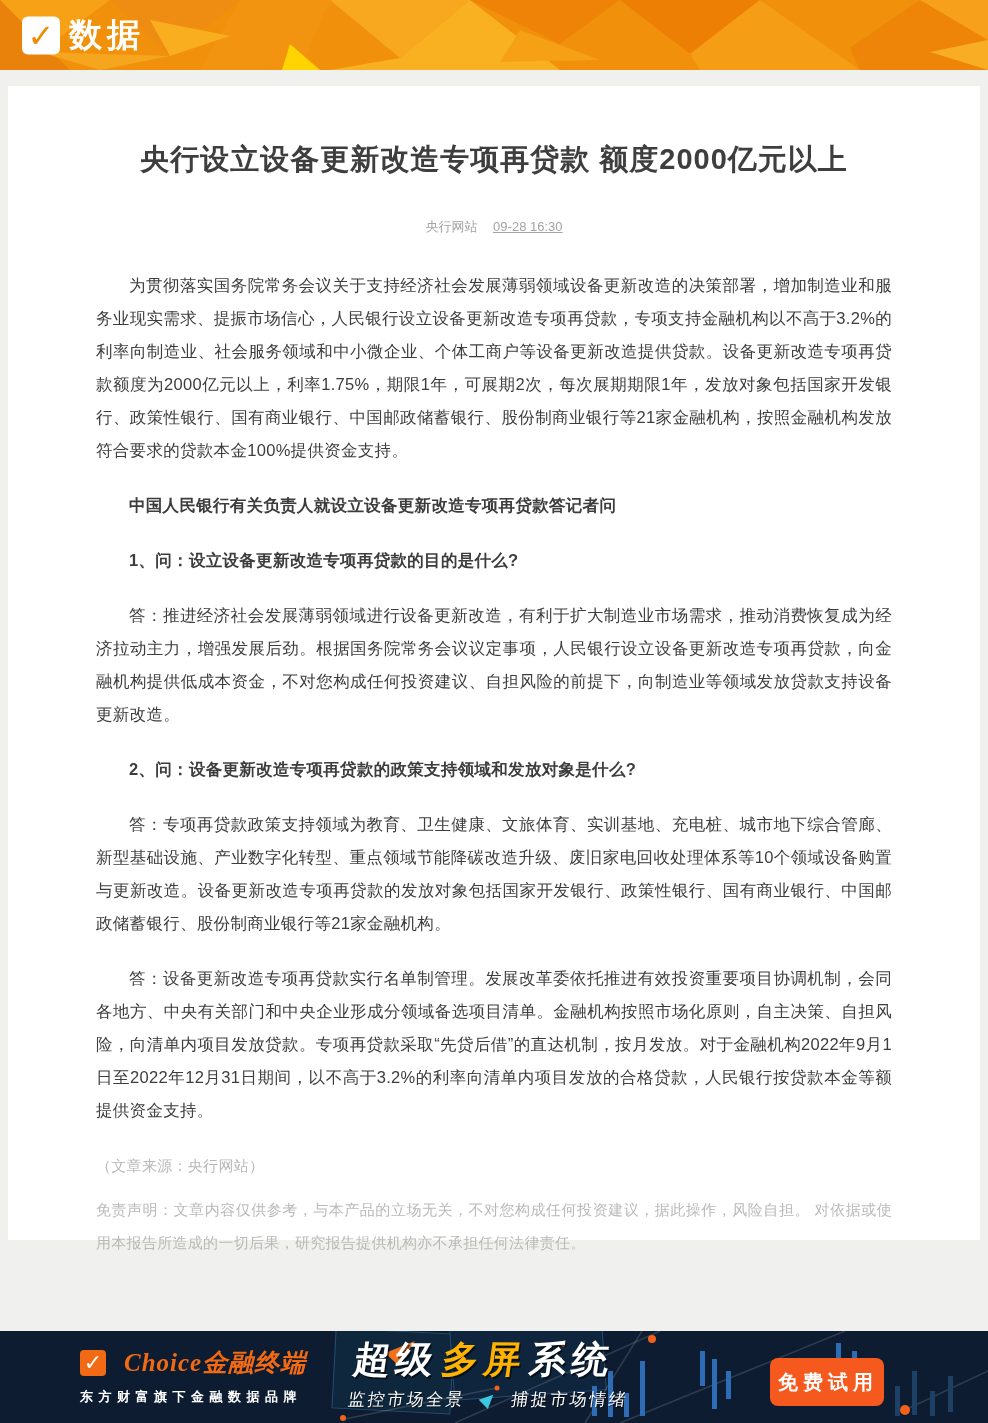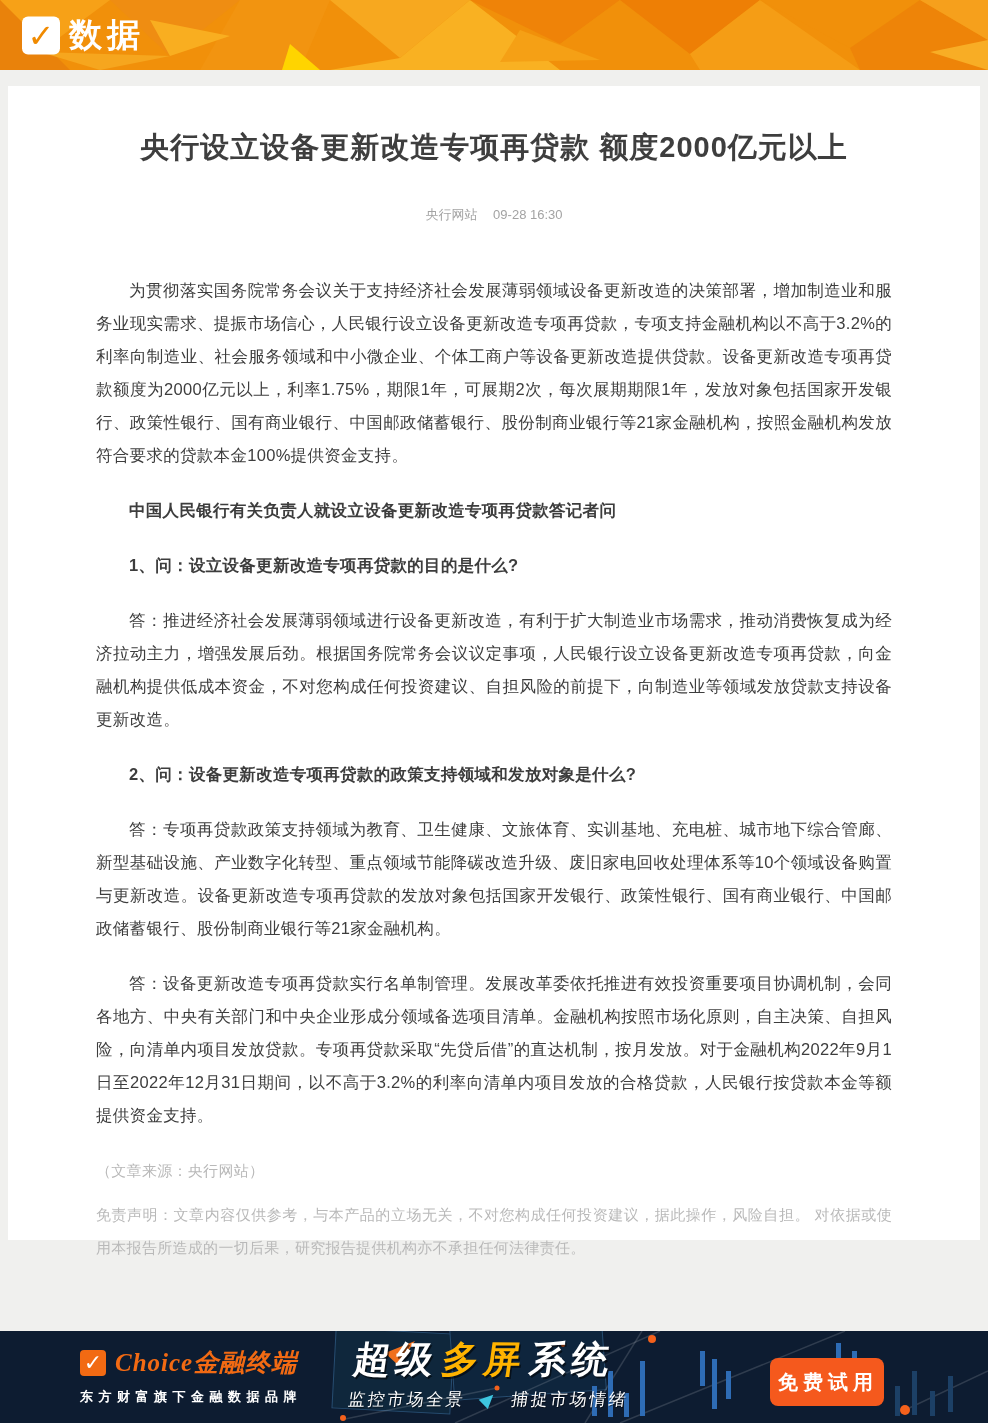--- a/index.html
+++ b/index.html
@@ -12,39 +12,39 @@
   .site-header{position:absolute;top:0;left:0;width:988px;height:70px;background:#f1900a;overflow:hidden;}
   .site-header svg{position:absolute;top:0;left:0;}
   .logo{position:absolute;left:22px;top:50%;transform:translateY(-50%);display:flex;align-items:center;z-index:2;}
   .logo-check{width:38px;height:38px;background:#ffffff;border-radius:6px;color:#f08a00;
     font-size:32px;font-weight:bold;display:flex;align-items:center;justify-content:center;}
   .logo-choice{font-family:"Liberation Serif","DejaVu Serif",serif;font-style:italic;font-weight:bold;
     font-size:41px;color:#ffffff;margin-left:13px;letter-spacing:1px;}
   .logo-suffix{font-size:33px;font-weight:bold;color:#ffffff;margin-left:9px;letter-spacing:5px;}
   
   .card{position:absolute;left:8px;top:86px;width:972px;height:1154px;background:#ffffff;}
-  .article-title{margin:0;padding-top:42px;text-align:center;font-size:29px;font-weight:bold;
+  .article-title{margin:12px;padding-top:42px;text-align:center;font-size:29px;font-weight:bold;
     color:#3e3e3e;letter-spacing:1px;}
   .article-meta{text-align:center;margin-top:38px;color:#a3a3a3;font-size:13px;}
-  .article-meta .time{margin-left:12px;}
-  .content{padding:0 88px;margin-top:50px;}
+  .article-meta .time{margin-left:12px;text-decoration:underline;}
+  .content{padding:0 88px;margin-top:33px;}
   .para{font-size:16.5px;line-height:33px;color:#3d3d3d;text-align:justify;
     text-indent:2em;margin:22px 0;letter-spacing:0.3px;}
   .para.bold{font-weight:bold;}
   .source-note{padding:0 88px;margin:30px 0 17px 0;color:#b9b9b9;font-size:15px;letter-spacing:0.3px;}
   .disclaimer{padding:0 88px;margin:14px 0 0 0;color:#b9b9b9;font-size:15px;line-height:33px;
     text-align:justify;letter-spacing:0.3px;}
   
   .promo{position:absolute;left:0;bottom:0;width:988px;height:92px;background:#0d1c31;overflow:hidden;}
   .promo svg{position:absolute;top:0;left:0;}
   .f-logo{position:absolute;left:80px;top:15px;z-index:2;}
   .f-logo-top{display:flex;align-items:center;}
   .f-check{width:26px;height:26px;background:#f26a13;border-radius:4px;color:#ffffff;
     font-size:22px;font-weight:bold;display:flex;align-items:center;justify-content:center;}
-  .f-brand{color:#f26a13;font-size:25px;font-weight:bold;margin-left:9px;letter-spacing:1px;
+  .f-brand{color:#f26a13;font-size:25px;font-weight:bold;margin-left:18px;letter-spacing:1px;
     font-family:"Liberation Serif","DejaVu Serif",serif;font-style:italic;}
   .f-sub{color:#ffffff;font-size:13px;letter-spacing:5.5px;margin-top:9px;font-weight:bold;}
   .f-slogan{position:absolute;left:352px;top:4px;z-index:2;transform:skewX(-8deg);}
   .f-slogan-main{font-size:37px;font-weight:bold;color:#ffffff;letter-spacing:5px;
     text-shadow:2px 2px 0 rgba(0,0,0,0.55);white-space:nowrap;}
   .f-slogan-main .hl{color:#ffb300;margin:0 4px;}
   .f-taglines{margin-top:3px;font-size:17px;color:#ffffff;letter-spacing:2.5px;
     display:flex;align-items:center;gap:16px;text-shadow:1px 1px 0 rgba(0,0,0,0.5);white-space:nowrap;}
   .spark{width:0;height:0;border-left:7px solid transparent;border-right:7px solid transparent;
     border-bottom:13px solid #3ec6e0;transform:rotate(42deg);display:inline-block;}

